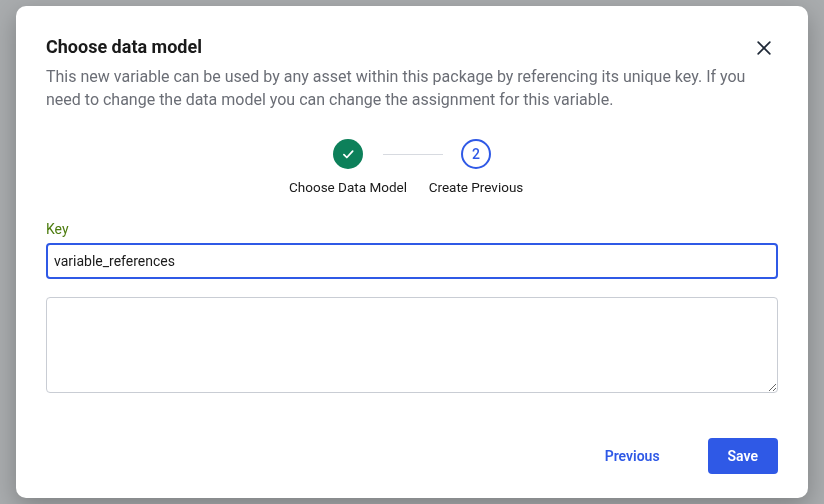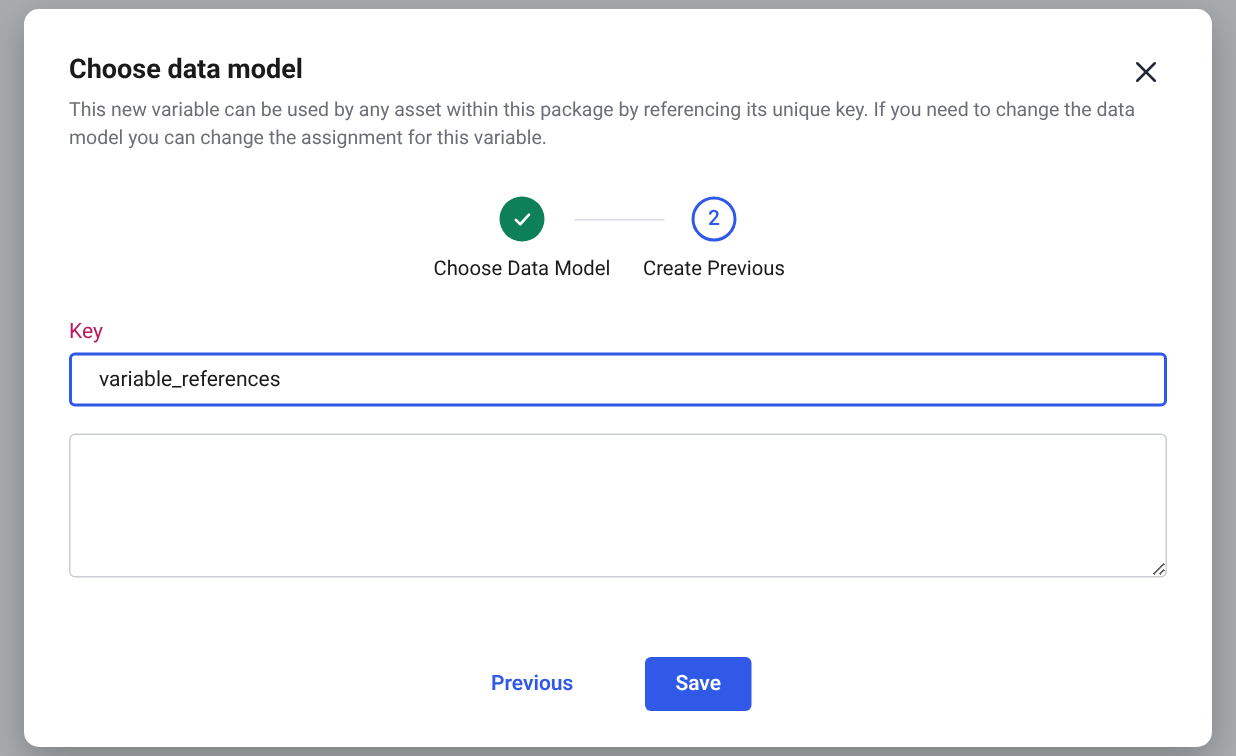--- a/index.html
+++ b/index.html
@@ -32,21 +32,21 @@
     flex-direction: column;
   }
   .modal-header { position: relative; }
   .modal-title {
     font-size: 18px;
     font-weight: 700;
     color: #1a1a1a;
     margin-bottom: 8px;
   }
   .modal-subtitle {
-    font-size: 13px;
+    font-size: 16px;
     color: #6b6e76;
     line-height: 1.45;
     max-width: 720px;
   }
   .close-btn {
     position: absolute;
     top: -4px;
     right: -2px;
     width: 32px;
     height: 32px;
@@ -103,50 +103,50 @@
     margin-top: 15px;
     margin-left: -30px;
     margin-right: -32px;
     z-index: 0;
   }
   .step-done .step-circle svg { width: 14px; height: 14px; }
 
   .form-group { margin-bottom: 18px; }
   .form-label {
     font-size: 14px;
-    color: #be185d;
+    color: #4d7c0f;
     margin-bottom: 6px;
     display: block;
   }
   .text-input {
     width: 100%;
     height: 36px;
     border: 2px solid #2f59e6;
     border-radius: 4px;
-    padding: 0 18px;
+    padding: 0 6px;
     font-size: 14px;
     font-family: inherit;
     color: #1a1a1a;
     outline: none;
   }
   .textarea-input {
     width: 100%;
     height: 96px;
     border: 1px solid #c9cdd4;
     border-radius: 4px;
     padding: 8px 10px;
     font-size: 14px;
     font-family: inherit;
     resize: both;
     outline: none;
   }
   .modal-footer {
     margin-top: auto;
     display: flex;
-    justify-content: center;
+    justify-content: flex-end;
     align-items: center;
     gap: 44px;
     padding-top: 16px;
   }
   .btn {
     border: none;
     font-size: 14px;
     font-weight: 600;
     cursor: pointer;
     border-radius: 4px;

